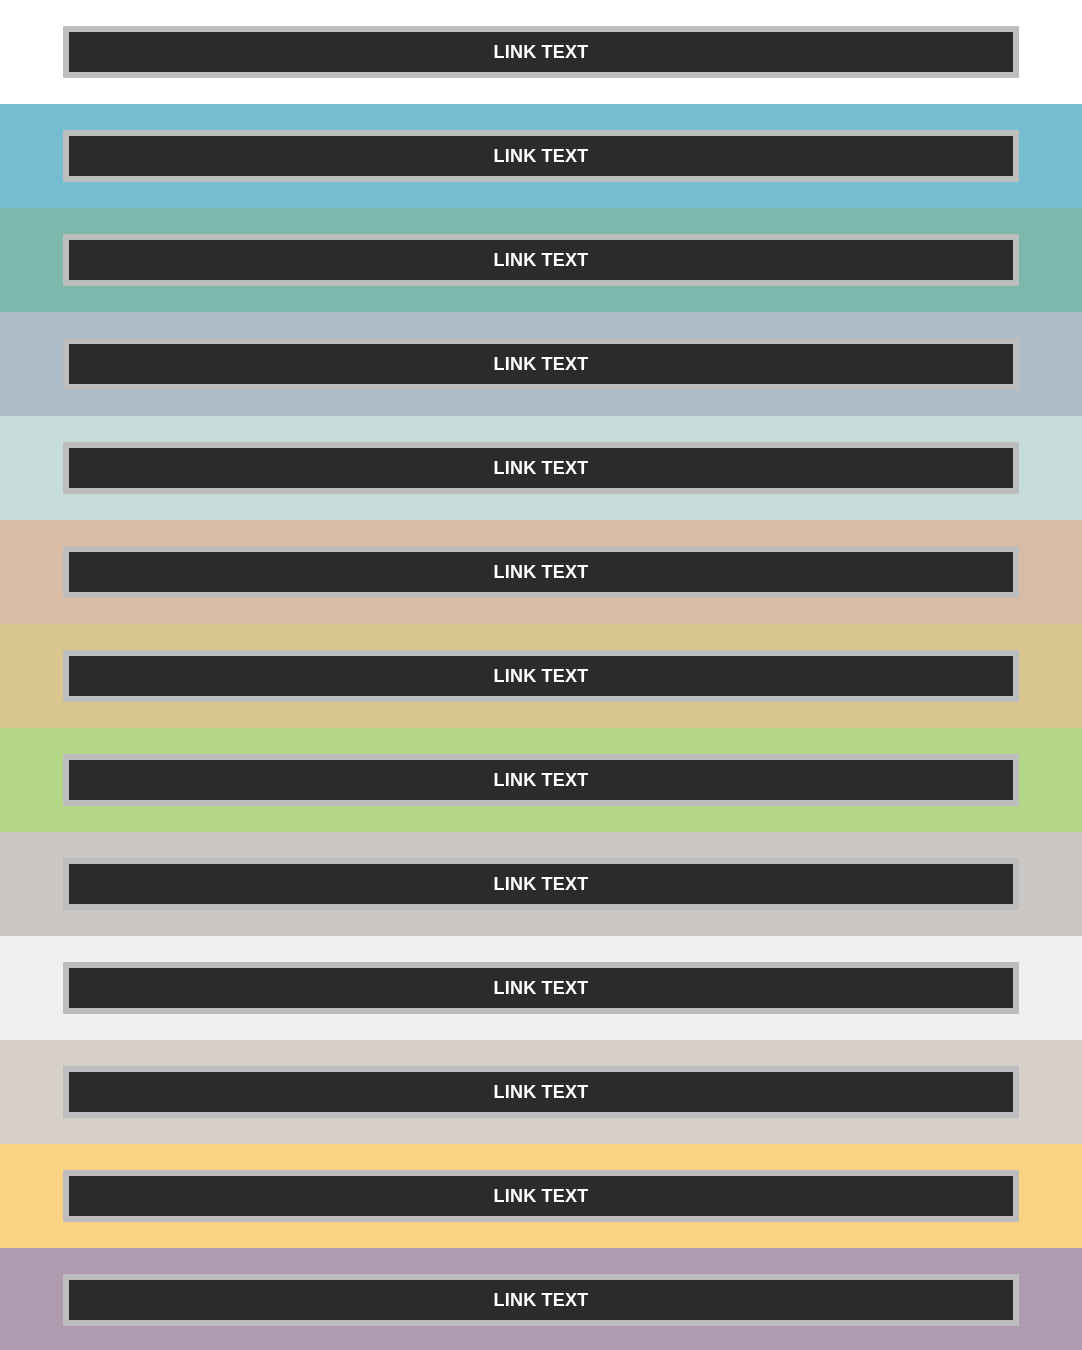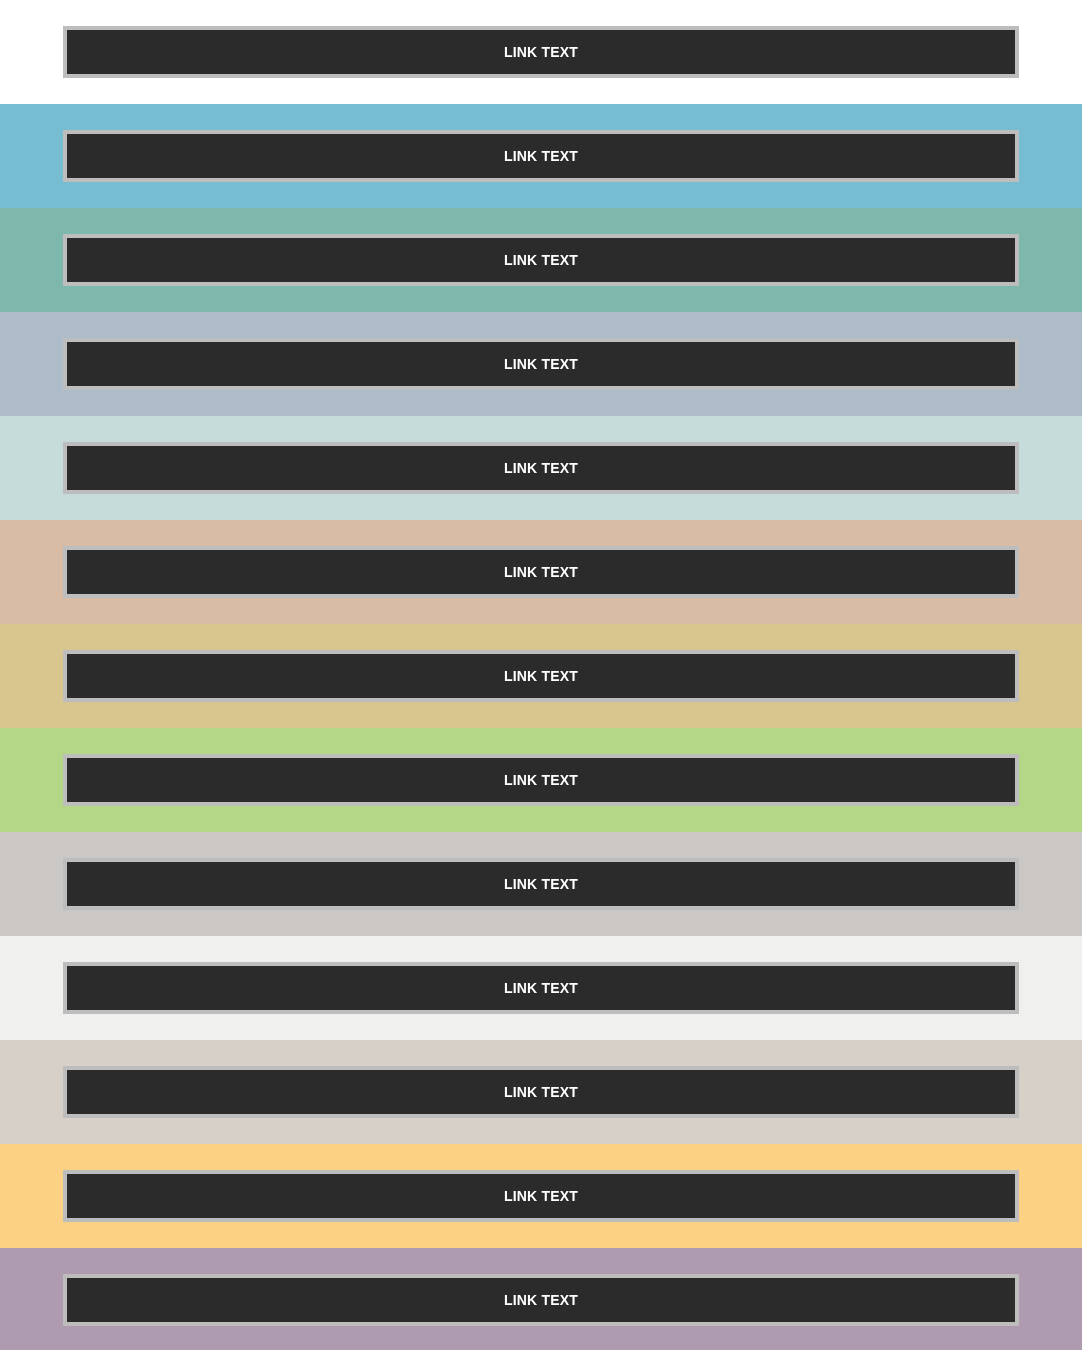--- a/index.html
+++ b/index.html
@@ -30,24 +30,24 @@
     box-sizing: border-box;
   }
   .link-button {
     display: flex;
     align-items: center;
     justify-content: center;
     width: 956px;
     height: 52px;
     box-sizing: border-box;
     background: #2b2b2b;
-    border: 4px solid #8b5cf6;
+    border: 6px solid #8b5cf6;
     color: #ffffff;
     font-family: "Liberation Sans", sans-serif;
-    font-size: 14px;
+    font-size: 18px;
     font-weight: bold;
     letter-spacing: 0.2px;
     text-align: center;
     text-decoration: none;
     cursor: pointer;
     user-select: none;
     -webkit-font-smoothing: antialiased;
   }
   .link-button-label {
     display: block;

